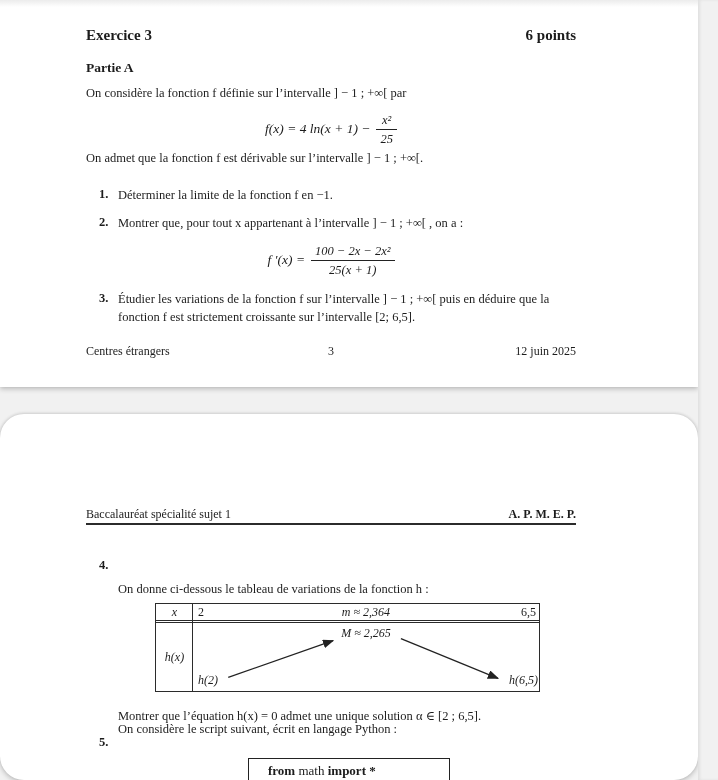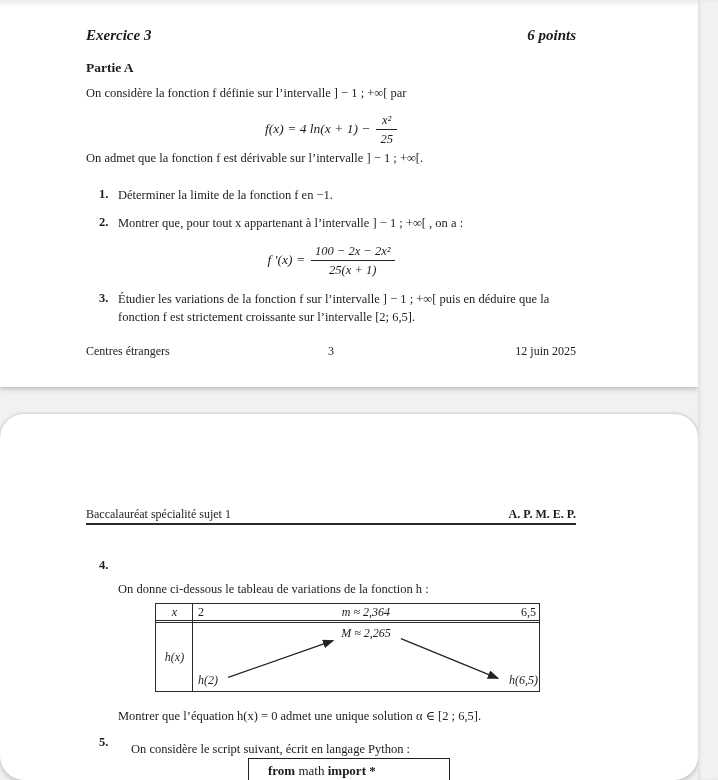--- a/index.html
+++ b/index.html
@@ -22,21 +22,21 @@
     position:absolute; top:0; left:0; width:100%; height:7px;
     background:linear-gradient(#e7e7e7, #ffffff); opacity:.8;
   }
   .gutter-right {
     position:absolute; top:0; right:0; width:20px; height:780px;
     background:#f1f1f1; box-shadow:inset 2px 0 3px rgba(0,0,0,0.07);
   }
   .abs { position:absolute; }
   .b { font-weight:bold; }
   .body-text { font-size:12.5px; line-height:17px; }
-  .title-text { font-size:15px; font-weight:bold;font-style:italic; }
+  .title-text { font-size:15px; font-weight:bold; }
   .part-text { font-size:13.5px; font-weight:bold; }
   .small-text { font-size:12px; }
   .q-num { position:absolute; font-weight:bold; font-size:12.5px; }
   .q-body { position:absolute; font-size:12.5px; line-height:17.5px; }
   .formula {
     position:absolute; left:86px; width:490px;
     display:flex; justify-content:center; align-items:center;
     font-style:italic; font-size:13.5px;
   }
   .frac { display:inline-flex; flex-direction:column; text-align:center;
@@ -157,21 +157,21 @@
         </svg>
         <span class="val-start">h(2)</span>
         <span class="val-max">M ≈ 2,265</span>
         <span class="val-end">h(6,5)</span>
       </div>
     </div>
 
     <div class="q-body" style="left:118px; top:294px; width:474px;">Montrer que l’équation h(x) = 0 admet une unique solution α ∈ [2 ; 6,5].</div>
 
     <div class="q-num" style="left:99px; top:321px;">5.</div>
-    <div class="q-body" style="left:118px; top:327px; width:474px;margin-left:13px;">On considère le script suivant, écrit en langage Python :</div>
+    <div class="q-body" style="left:118px; top:307px; width:474px;">On considère le script suivant, écrit en langage Python :</div>
 
     <div class="code-box">
       <div class="code-line">
         <span class="b">from</span><span> math </span><span class="b">import *</span>
       </div>
     </div>
   </div>
 
   <div class="gutter-right"></div>
 </div>

